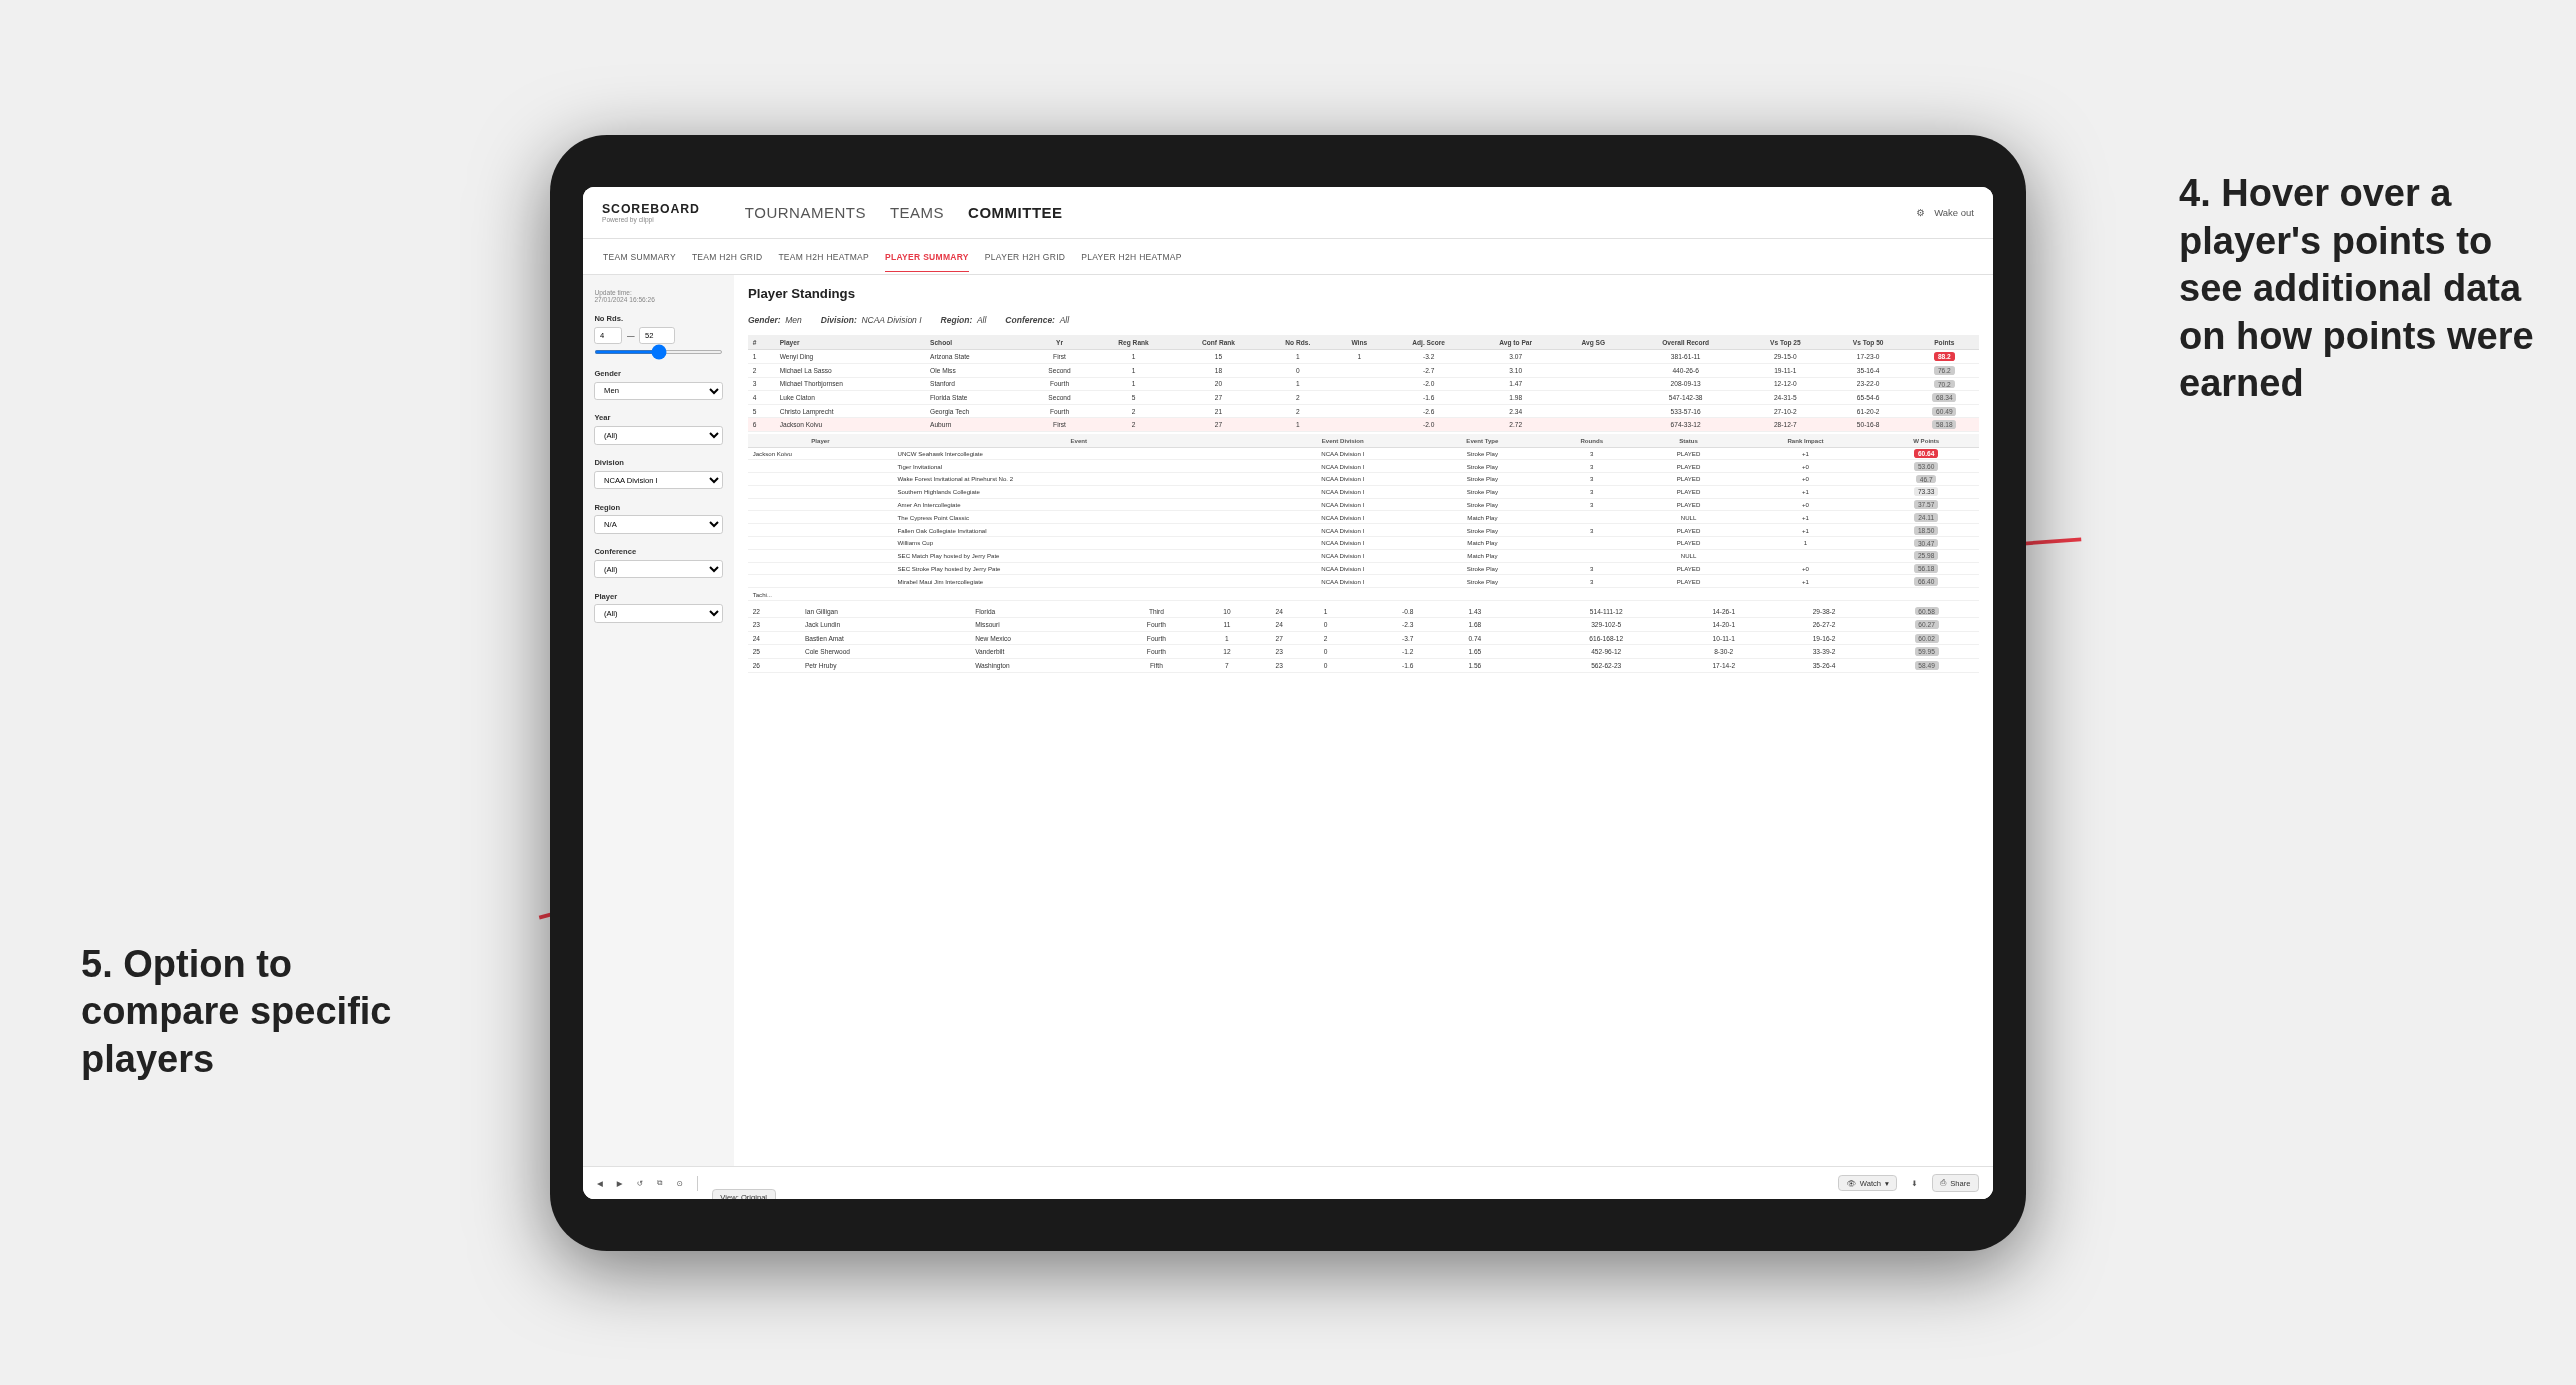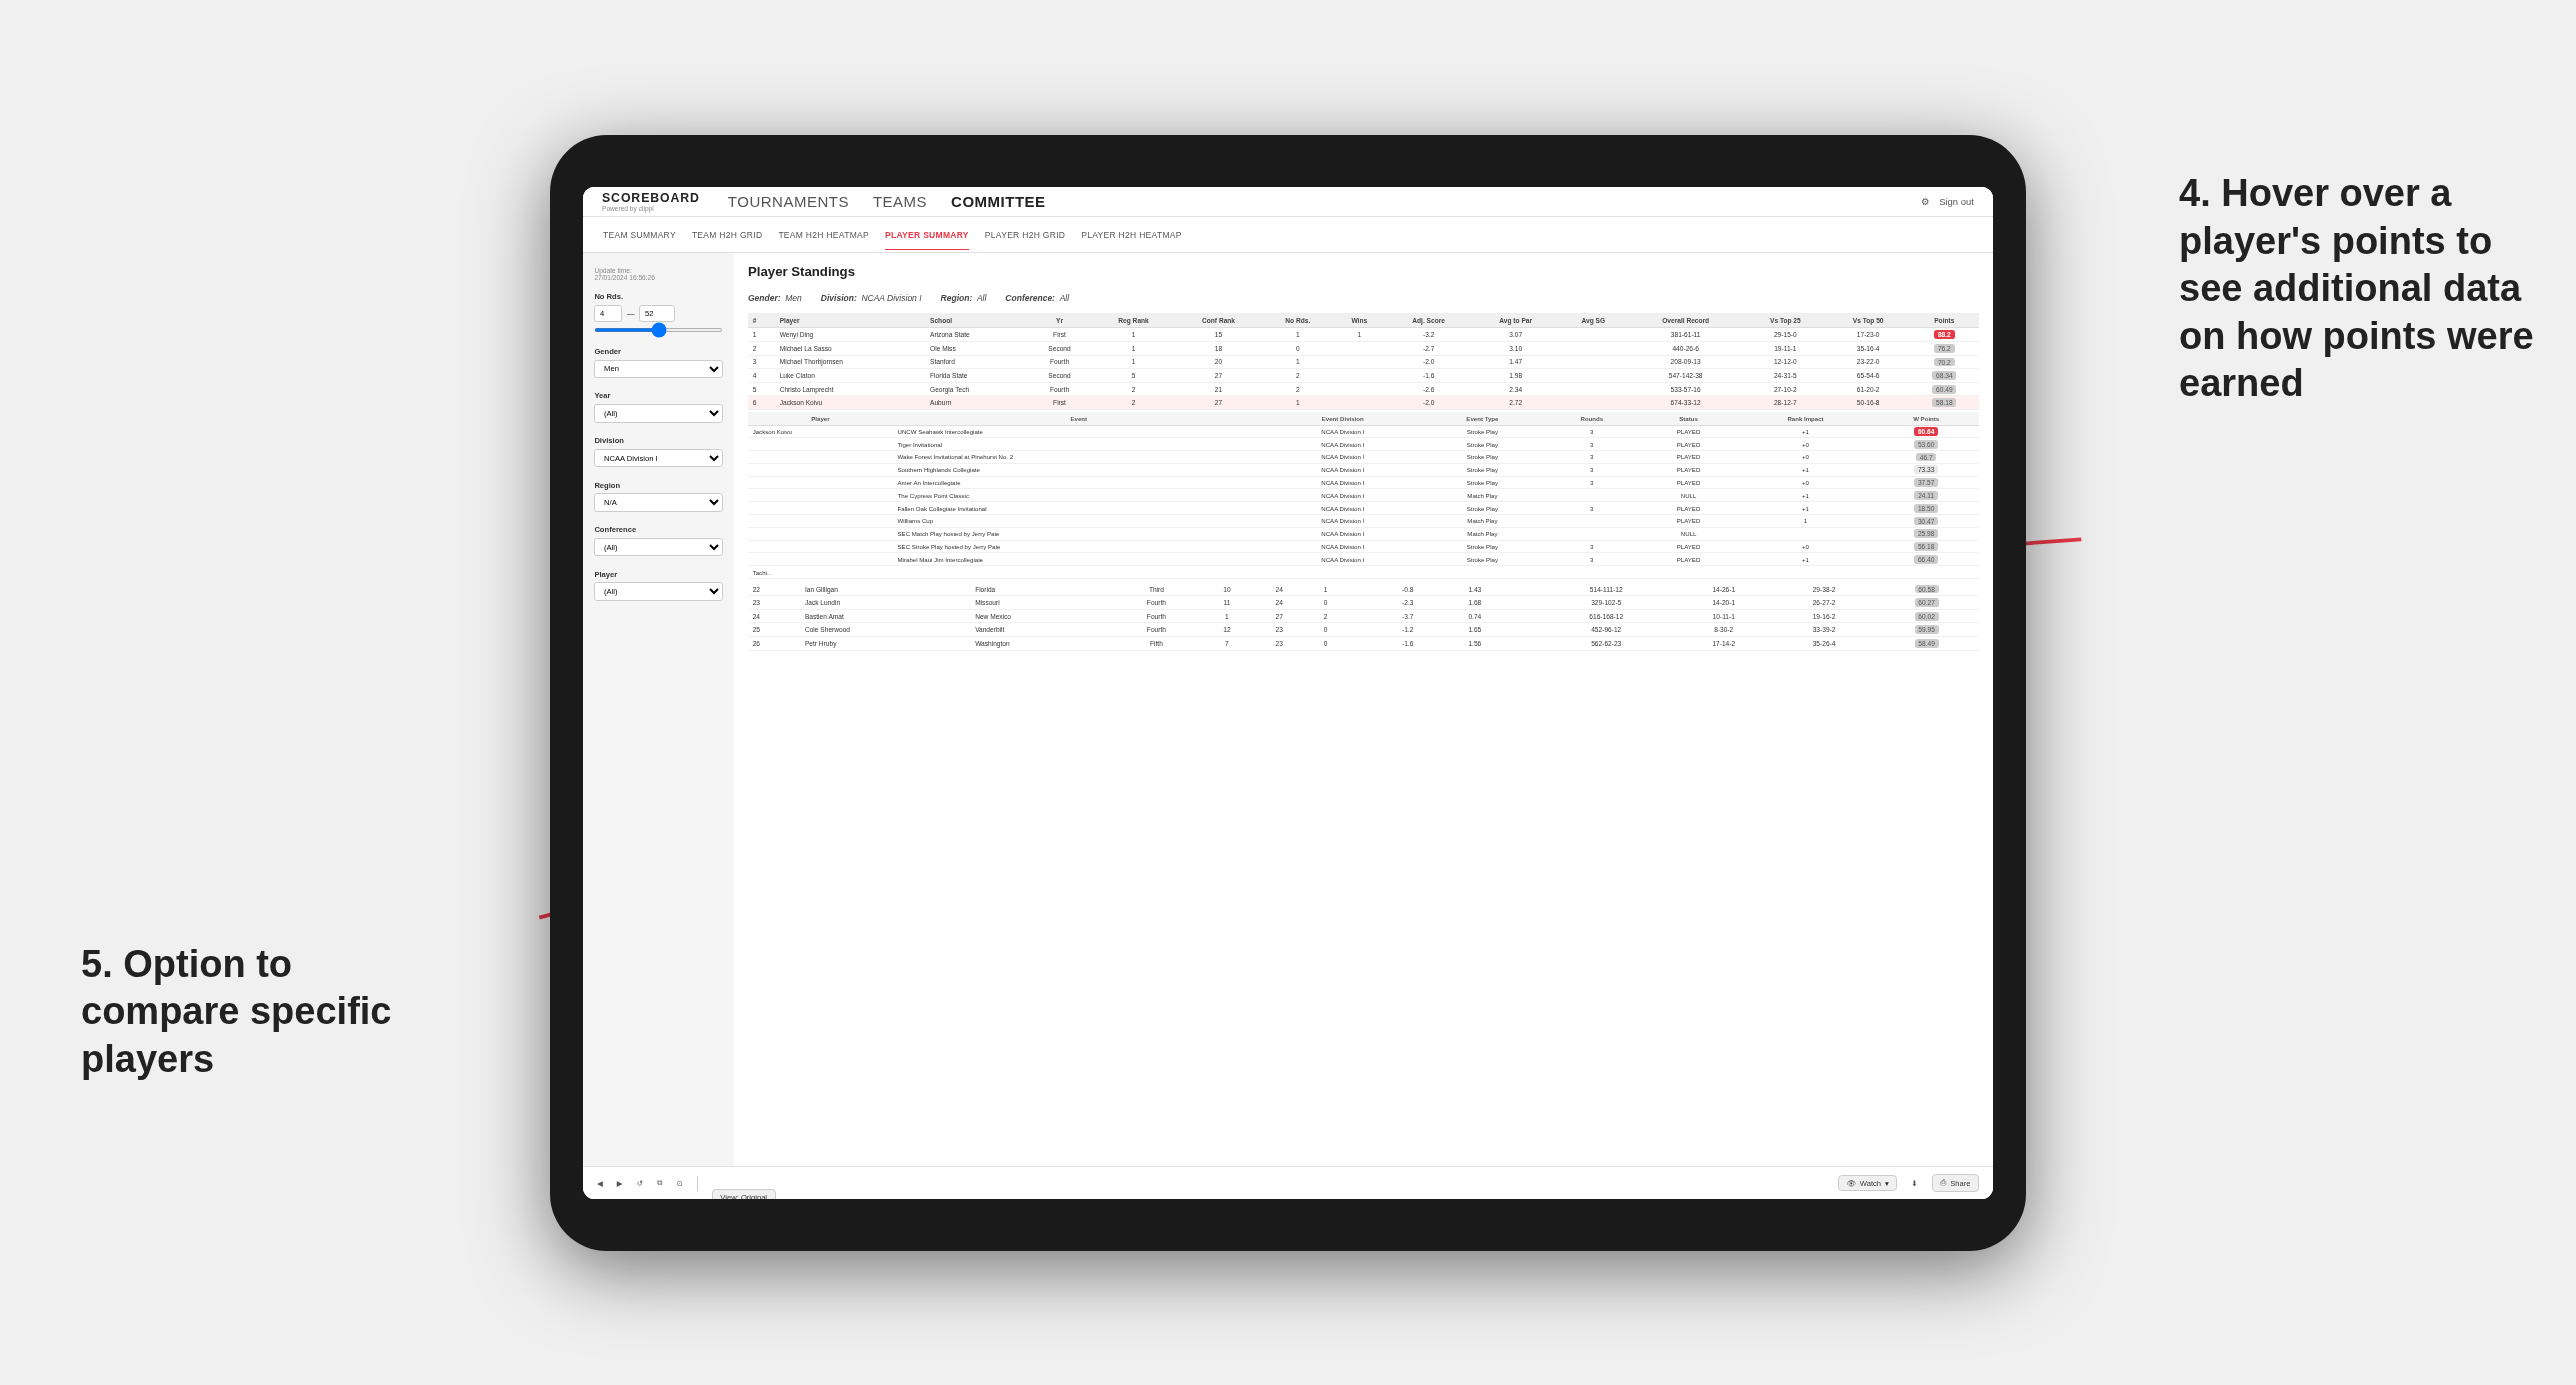--- a/index.html
+++ b/index.html
@@ -45,22 +45,23 @@
       flex-direction: column;
     }
 
     
     .nav-bar {
       background: #fff;
       border-bottom: 0.9px solid #e0e0e0;
       padding: 0 19px;
       display: flex;
       align-items: center;
-      height: 30px;
+      height: 52px;
       flex-shrink: 0;
+      gap: 17px;
     }
 
     .logo-area {
       display: flex;
       flex-direction: column;
       margin-right: 28px;
     }
 
     .logo-text {
       font-size: 12.3px;
@@ -443,21 +444,21 @@
           <span class="logo-text">SCOREBOARD</span>
           <span class="logo-sub">Powered by clippi</span>
         </div>
         <div class="nav-links">
           <span class="nav-link">TOURNAMENTS</span>
           <span class="nav-link">TEAMS</span>
           <span class="nav-link active">COMMITTEE</span>
         </div>
         <div class="nav-right">
           <span>⚙</span>
-          <span>Sign out</span>
+          <span>Wake out</span>
         </div>
       </div>
 
       <div class="sub-nav">
         <span class="sub-nav-link">TEAM SUMMARY</span>
         <span class="sub-nav-link">TEAM H2H GRID</span>
         <span class="sub-nav-link">TEAM H2H HEATMAP</span>
         <span class="sub-nav-link active">PLAYER SUMMARY</span>
         <span class="sub-nav-link">PLAYER H2H GRID</span>
         <span class="sub-nav-link">PLAYER H2H HEATMAP</span>

